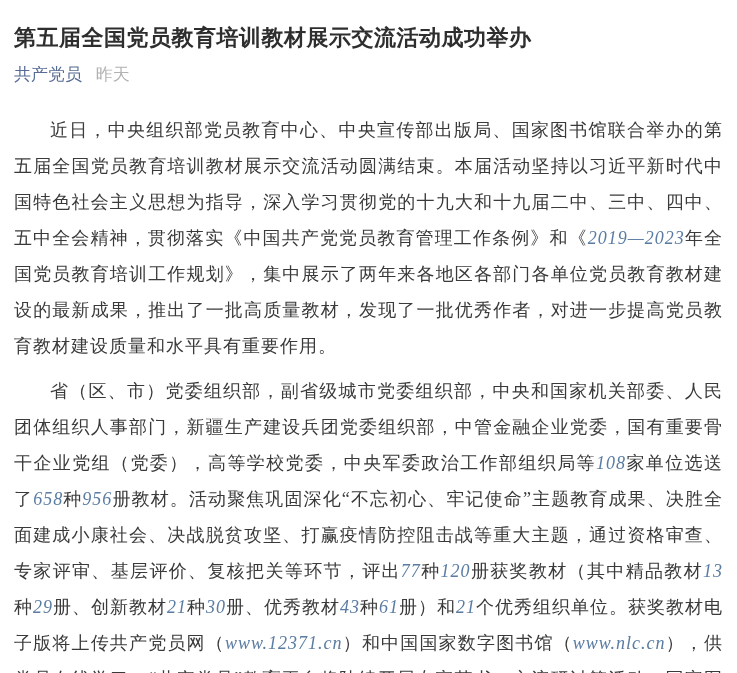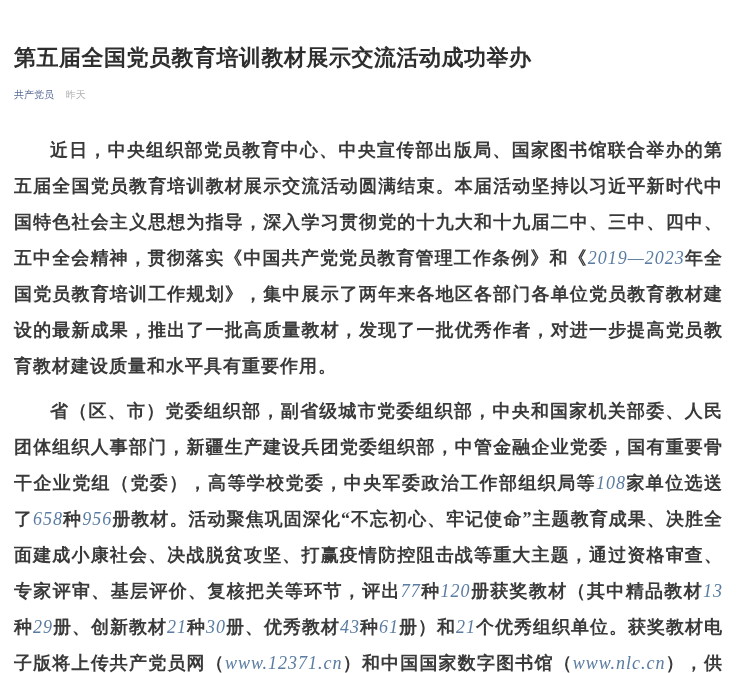--- a/index.html
+++ b/index.html
@@ -26,26 +26,25 @@
     background: var(--bg);
   }
   .article-title {
     padding-top: 23px;
     font-family: "Liberation Sans", "DejaVu Sans", sans-serif;
     font-size: 22px;
     line-height: 1.4;
     font-weight: 700;
     letter-spacing: 0.5px;
     color: var(--title);
-    margin-top: 20px;
   }
   .article-meta {
     margin-top: 11px;
     font-family: "Liberation Sans", "DejaVu Sans", sans-serif;
-    font-size: 10px;
+    font-size: 17px;
     line-height: 20px;
   }
   .account-name {
     color: var(--account);
     cursor: pointer;
   }
   .publish-date {
     color: var(--date);
     margin-left: 9px;
   }
@@ -54,21 +53,21 @@
   }
   .article-body p {
     font-size: 18px;
     line-height: 2.0;
     letter-spacing: 1px;
     text-align: justify;
     text-indent: 2em;
     color: var(--body-text);
     margin: 0 0 9px 0;
   }
-  .seg { color: var(--body-text); font-weight: bold; }
+  .seg { color: var(--body-text); }
   .seg-accent { color: var(--accent); font-style: italic; }
 </style>
 </head>
 <body>
 
 <div class="article">
   <h1 class="article-title">第五届全国党员教育培训教材展示交流活动成功举办</h1>
 
   <div class="article-meta">
     <span class="account-name">共产党员</span>

